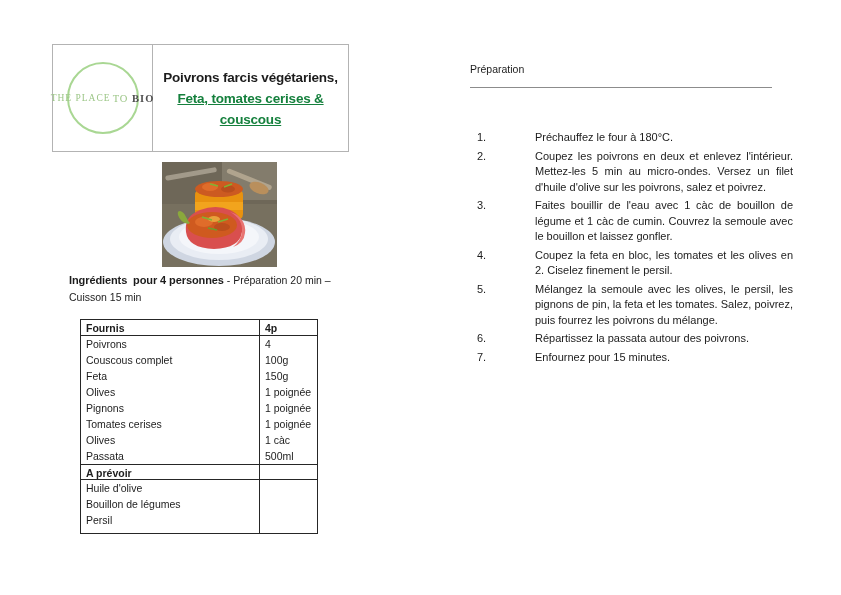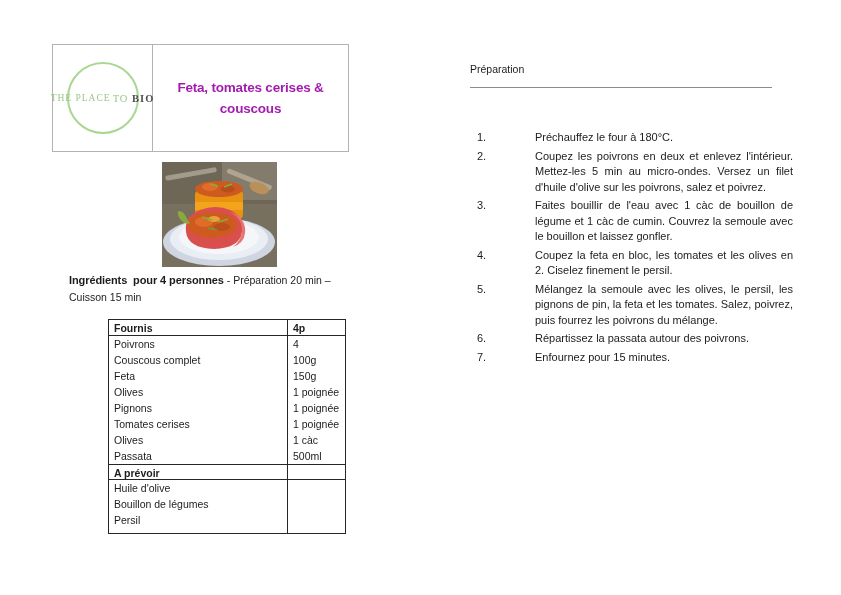--- a/index.html
+++ b/index.html
@@ -42,21 +42,21 @@
   .logo-bottom .to { color: #9cc687; }
   .logo-bottom .bio { color: #4f4f4f; font-weight: bold; }
 
   .title-cell {
     flex: 1;
     display: flex; flex-direction: column; align-items: center; justify-content: center;
     text-align: center; padding: 2px 4px;
   }
   .title-line { font-size: 13.5px; font-weight: bold; line-height: 21px; letter-spacing: -0.2px; }
   .title-black { color: #1c1c1c; }
-  .title-green { color: #a21caf; }
+  .title-green { color: #15803d; text-decoration: underline; }
 
   
   .photo {
     position: absolute; left: 162px; top: 162px;
     width: 115px; height: 105px;
   }
   .photo svg { display: block; width: 100%; height: 100%; }
 
   
   .ing-heading {
@@ -68,21 +68,20 @@
   .ing-heading .line2 { display: block; font-size: 10.5px; line-height: 15px; }
 
   
   .ing-table {
     position: absolute; left: 80px; top: 319px;
     width: 238px; height: 215px;
     border: 1px solid #262626;
     display: flex; flex-direction: column;
     font-size: 10.5px;
     background: #fff;
-    margin-left: 28px;
   }
   .t-row { display: flex; height: 16px; line-height: 15px; flex: 0 0 auto; }
   .t-row.t-fill { flex: 1 1 auto; height: auto; }
   .t-c1 { width: 179px; border-right: 1px solid #262626; padding: 1px 0 0 5px; }
   .t-c2 { flex: 1; padding: 1px 0 0 5px; }
   .t-head { font-weight: bold; border-bottom: 1px solid #262626; }
   .t-subhead { font-weight: bold; border-top: 1px solid #262626; border-bottom: 1px solid #262626; flex-direction: column; }
 
   
   .prep-heading {
@@ -113,20 +112,21 @@
 <div class="page">
 
   <div class="header-box">
     <div class="logo-cell">
       <div class="logo-circle">
         <span class="logo-top">THE PLACE</span>
         <span class="logo-bottom"><span class="to">TO</span> <span class="bio">BIO</span></span>
       </div>
     </div>
     <div class="title-cell">
+      <span class="title-line title-black">Poivrons farcis végétariens,</span>
       <span class="title-line title-green">Feta, tomates cerises &amp;</span>
       <span class="title-line title-green">couscous</span>
     </div>
   </div>
 
   <div class="photo">
     <svg viewBox="0 0 115 105" preserveAspectRatio="none">
 
       <rect x="0" y="0" width="115" height="105" fill="#77705f"></rect>
       <rect x="0" y="0" width="115" height="42" fill="#6e6758"></rect>

